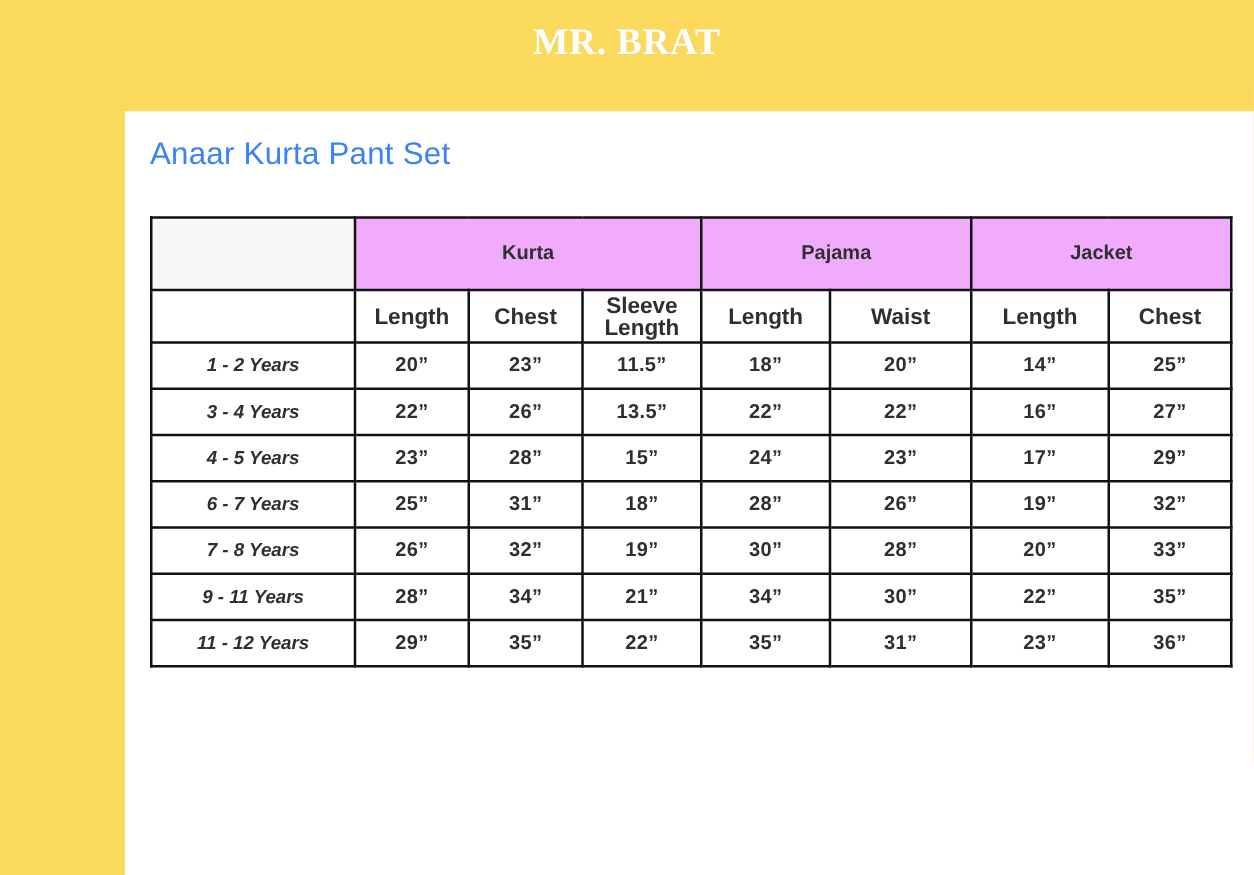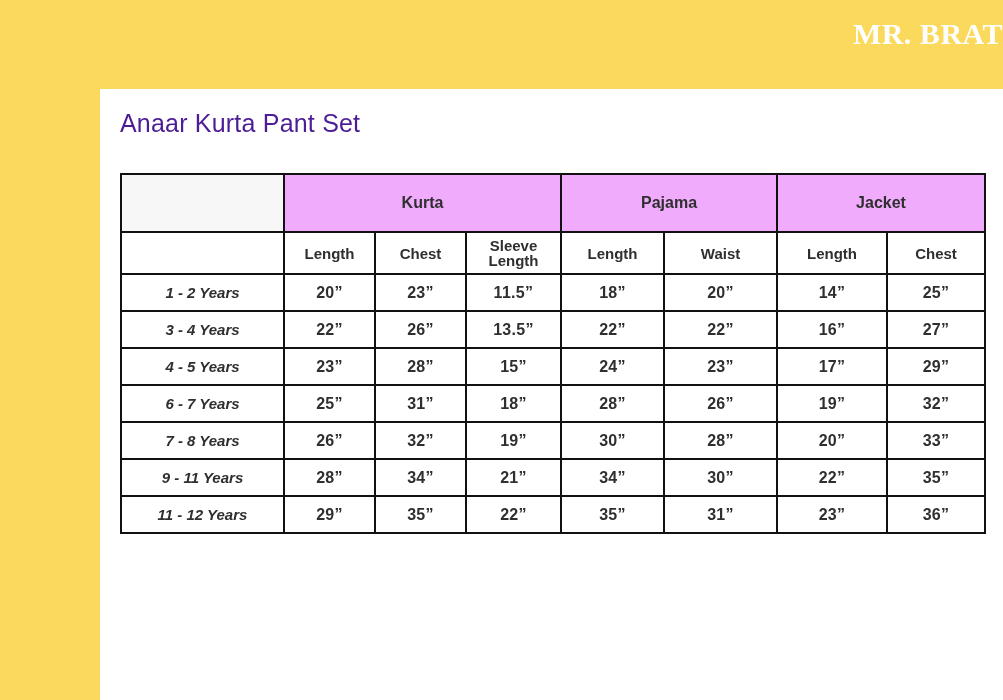--- a/index.html
+++ b/index.html
@@ -23,21 +23,21 @@
   
   .banner {
     position: absolute;
     left: 0;
     top: 0;
     width: 1003px;
     height: 67px;
     background: #fbd95c;
     display: flex;
     align-items: center;
-    justify-content: flex-end;
+    justify-content: center;
   }
   .brand-title {
     font-family: "Liberation Serif", "DejaVu Serif", serif;
     font-weight: bold;
     font-size: 30px;
     letter-spacing: 0.5px;
     color: #ffffff;
     white-space: nowrap;
   }
   
@@ -48,21 +48,21 @@
     width: 903px;
     height: 611px;
     background: #ffffff;
   }
   .product-title {
     position: absolute;
     left: 20px;
     top: 20px;
     font-size: 25px;
     font-weight: normal;
-    color: #4c1d95;
+    color: #3b82f6;
     letter-spacing: 0.2px;
     white-space: nowrap;
   }
   
   .table-wrap {
     position: absolute;
     left: 20px;
     top: 84px;
     width: 864px;
   }
@@ -88,21 +88,21 @@
     font-size: 16px;
     font-weight: bold;
   }
   tr.group-row th.corner-blank {
     background: #f7f7f7;
   }
   
   tr.sub-row th {
     height: 40px;
     background: #ffffff;
-    font-size: 15px;
+    font-size: 18px;
     line-height: 1.0;
   }
   tr.sub-row th.corner-blank {
     background: #ffffff;
   }
   th.two-line {
     line-height: 0.98;
   }
   th.two-line .l2 {
     display: block;

